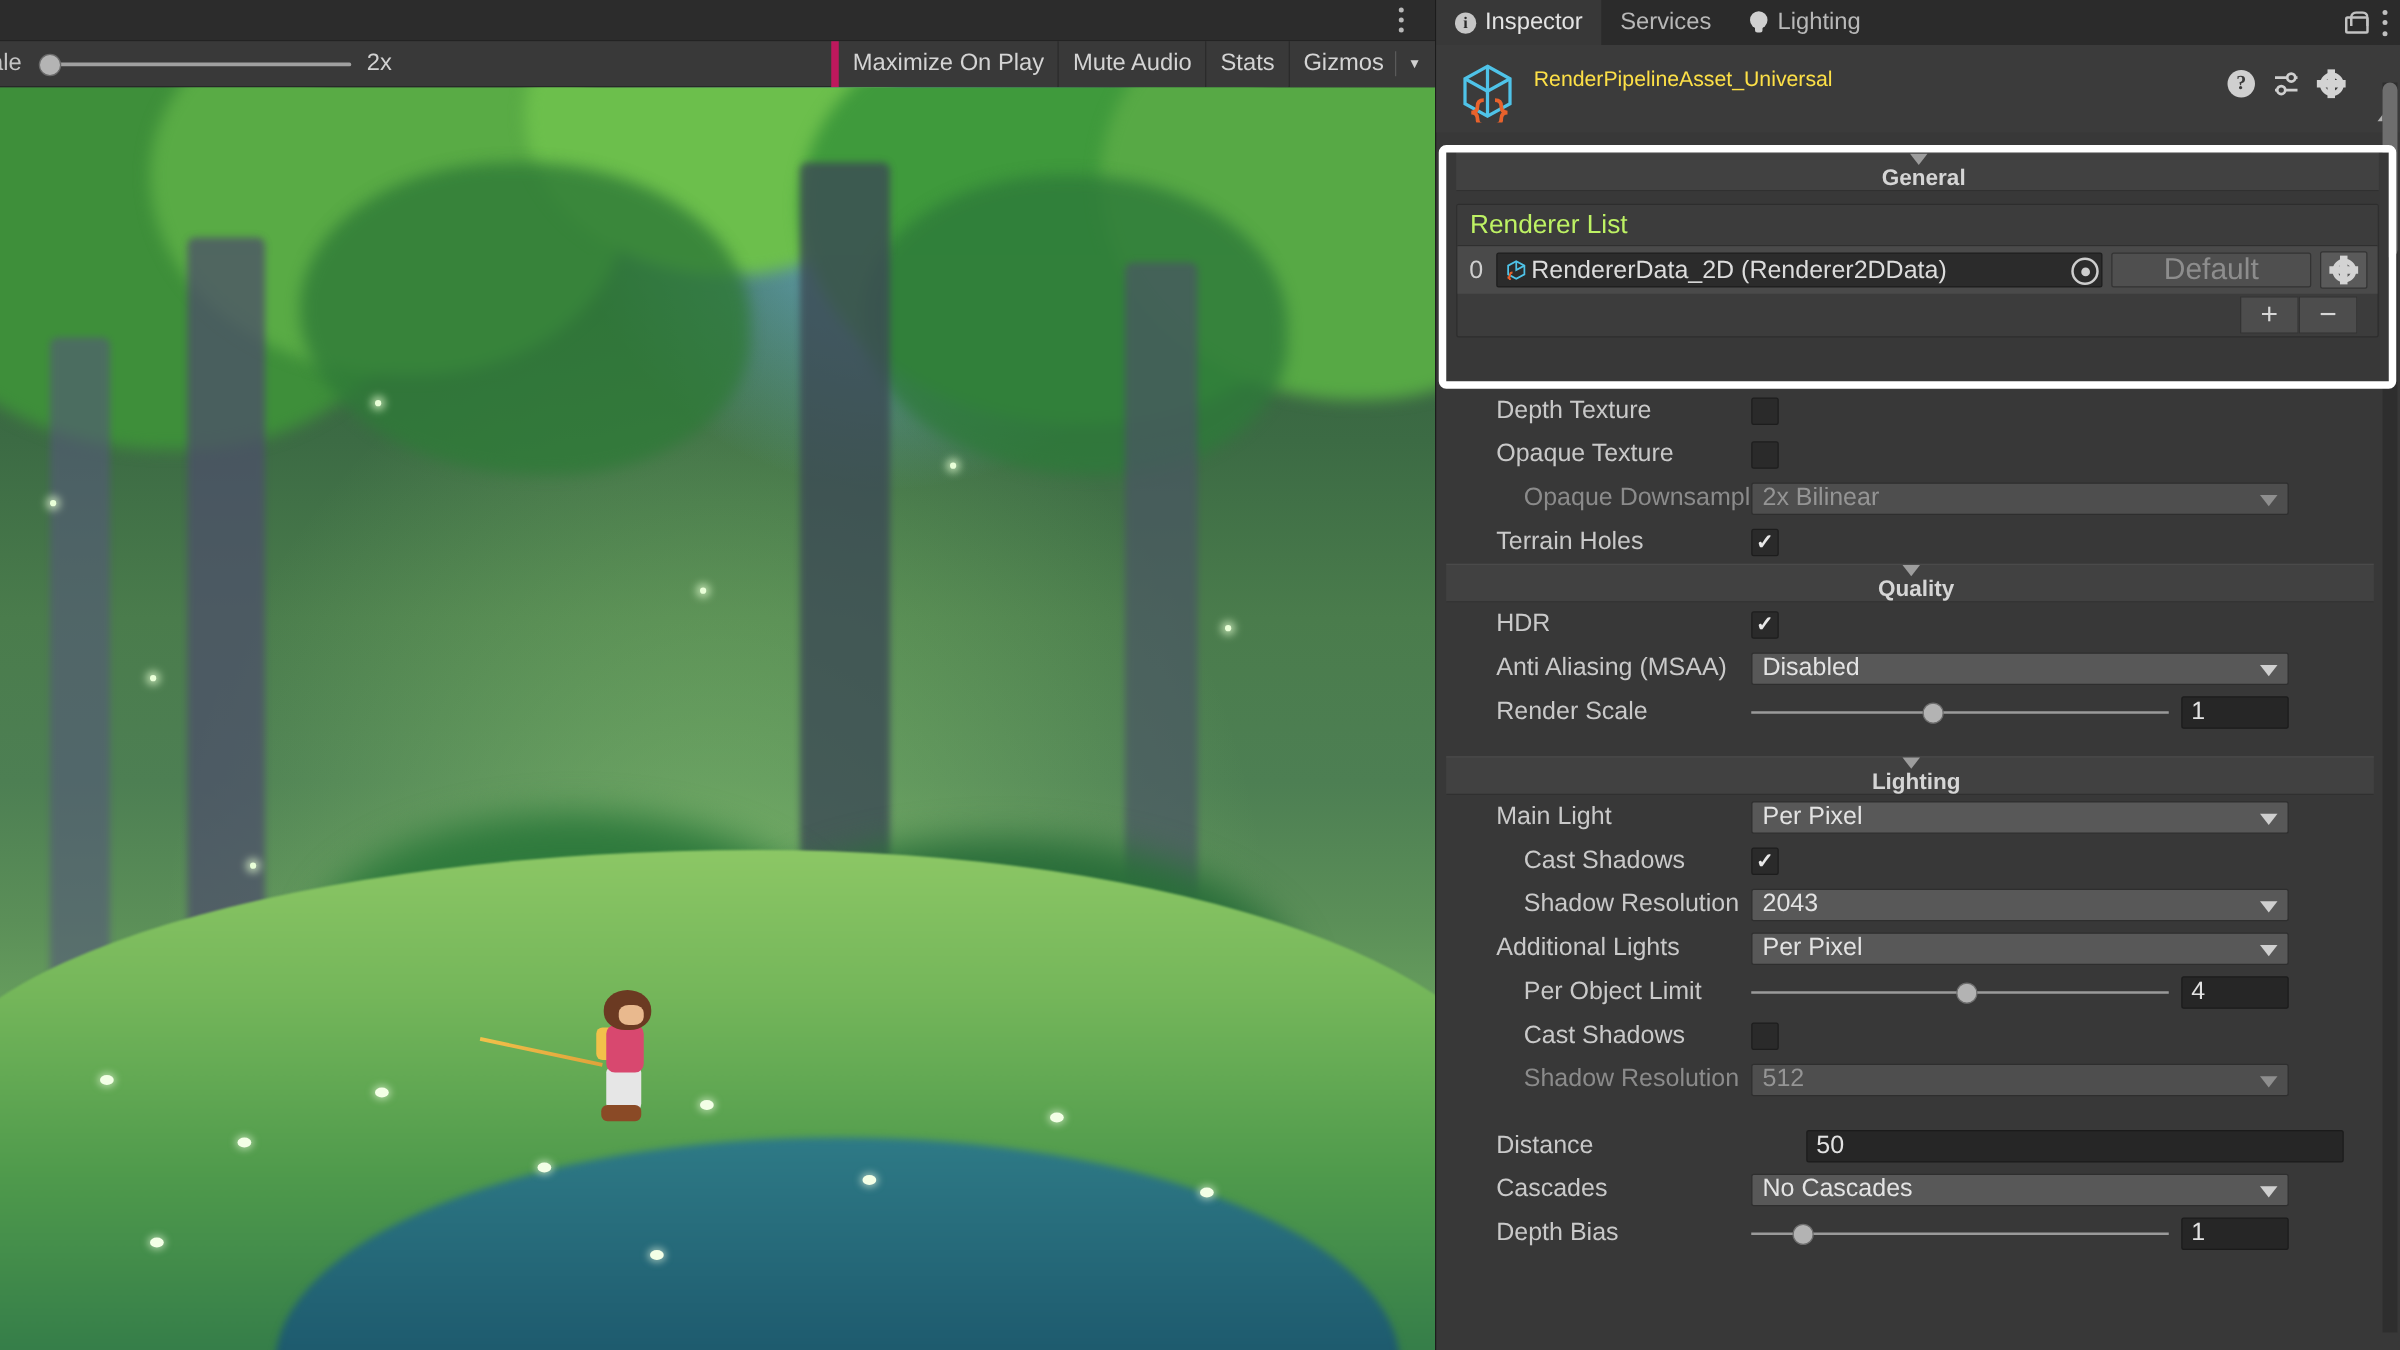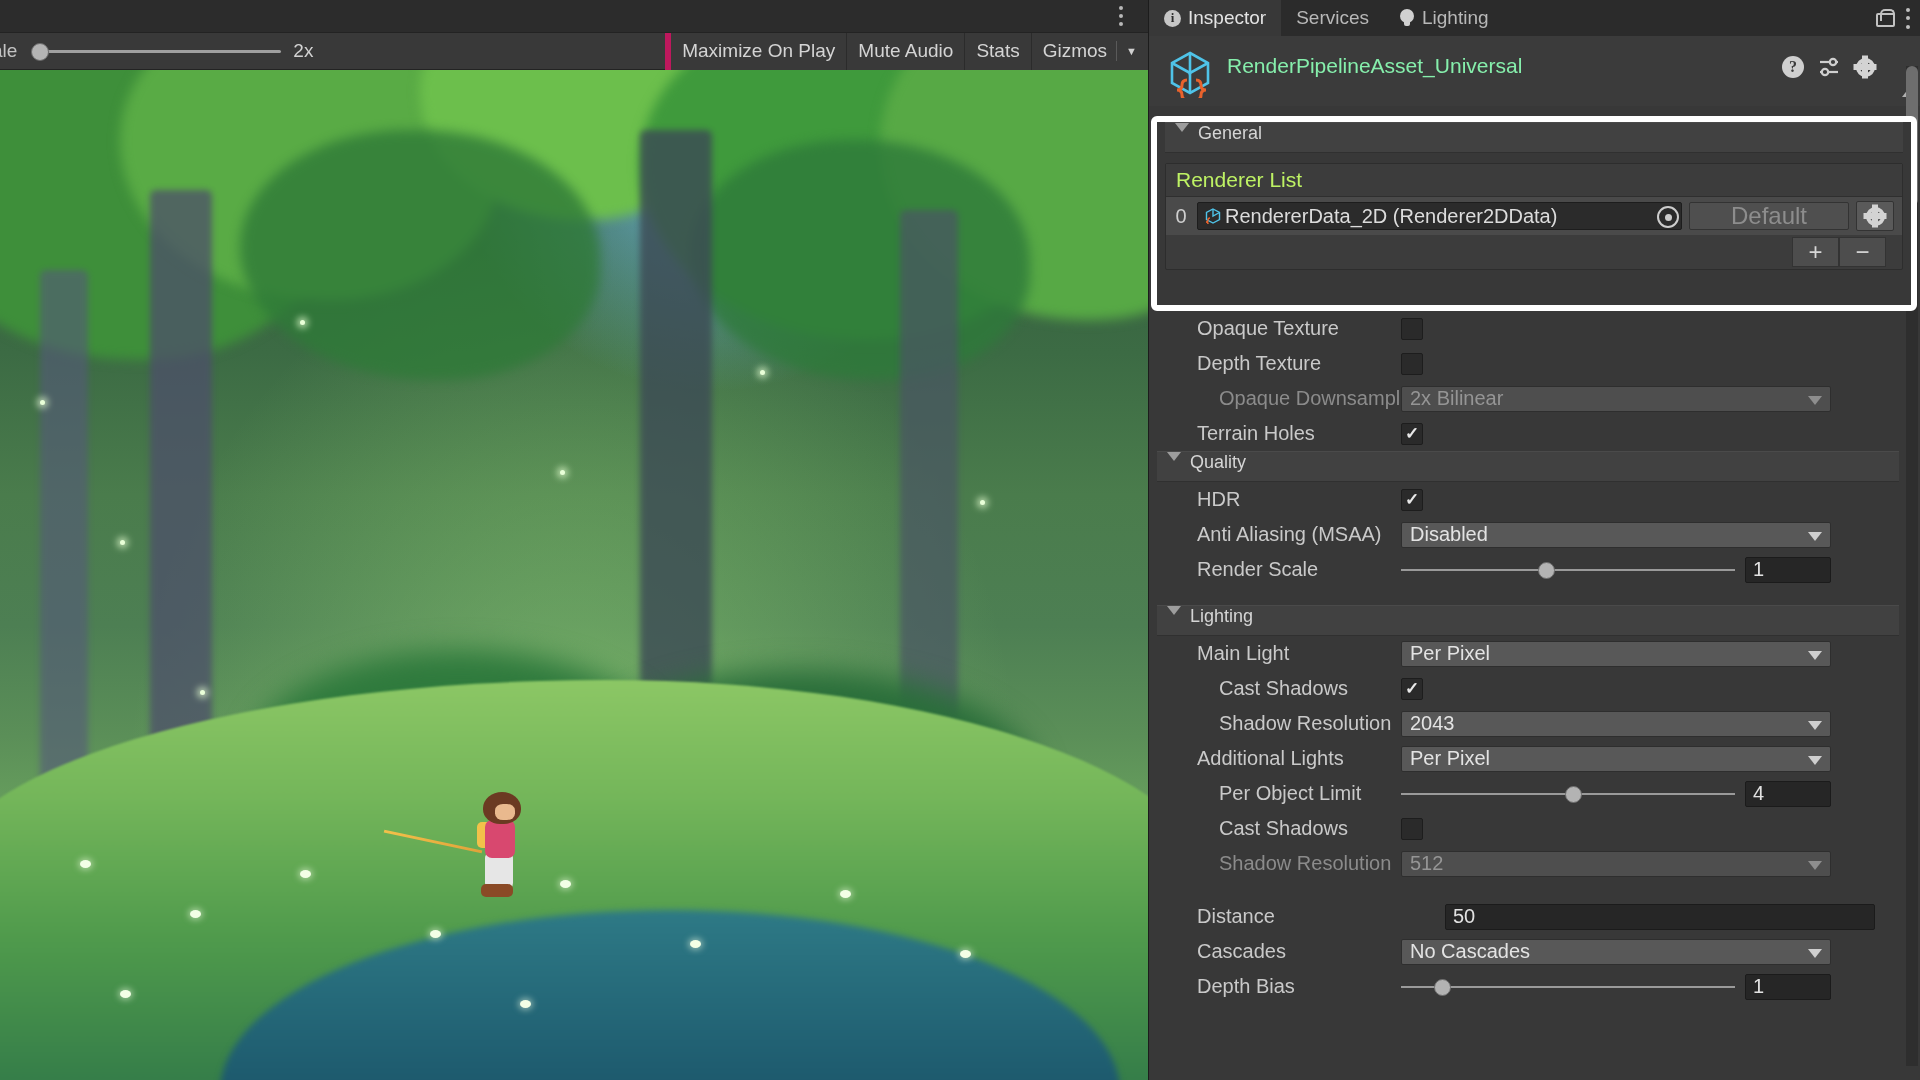--- a/index.html
+++ b/index.html
@@ -143,21 +143,21 @@
     content:""; position:absolute; left:4px; top:0; width:11px; height:10px;
     border:2px solid #c2c2c2; border-bottom:none; border-radius:5px 5px 0 0;
   }
   .kebab { width:5px; height:21px; display:flex; flex-direction:column;
     justify-content:space-between; align-items:center; }
   .kebab i { width:4px; height:4px; border-radius:50%; background:#c0c0c0; display:block; }
 
   #insp-header { position:relative; height:70px; background:#3b3b3b; }
   #asset-icon { position:absolute; left:16px; top:12px; width:50px; height:50px; }
   #asset-title {
-    position:absolute; left:78px; top:18px; font-size:21px; color:#86efac;
+    position:absolute; left:78px; top:18px; font-size:17px; color:#fde047;
     white-space:nowrap; overflow:hidden; width:540px;
   }
   #insp-header-icons { position:absolute; right:44px; top:20px;
     display:flex; gap:14px; align-items:center; }
   .hdr-ic { width:22px; height:22px; }
   .ic-help { border-radius:50%; background:#cfcfcf; color:#3b3b3b;
     font-size:16px; font-weight:bold; display:flex; align-items:center;
     justify-content:center; font-family:"Liberation Serif",serif; }
   #open-btn {
     position:absolute; right:44px; top:83px; width:76px; height:27px;
@@ -179,22 +179,22 @@
   }
 
   
   #insp-body {
     position:absolute; left:0; top:128px; width:758px; bottom:0;
     overflow:hidden;
   }
   .sec-header {
     margin:0 8px; height:31px; background:#414141;
     border-top:1px solid #4a4a4a; border-bottom:1px solid #303030;
-    display:flex; padding-left:10px;
-    color:#d5d5d5; font-size:18px; font-weight:normal;
+    display:flex; align-items:center; padding-left:10px;
+    color:#d5d5d5; font-size:18px; font-weight:bold;flex-direction:column;
   }
   .tri {
     width:0;height:0;border-left:7px solid transparent;border-right:7px solid transparent;
     border-top:9px solid #9d9d9d; margin-right:9px;
   }
   .row { height:35px; display:flex; align-items:center; position:relative; }
   .row .lbl { color:#c9c9c9; font-size:20px; width:252px; padding-left:48px; white-space:nowrap; }
   .row .lbl.indent { padding-left:70px; }
   .row .lbl.dim { color:#8b8b8b; }
   .row .lbl.clip { width:252px; overflow:hidden; }
@@ -435,25 +435,25 @@
 
     <div id="insp-scrolltrack"></div>
     <div id="insp-scrollbar"></div>
 
     <div id="insp-body">
 
       <div style="height:183px"></div>
 
       <div id="textures-rows">
           <div class="row">
+            <div class="lbl clip">Depth Texture</div>
+            <div class="chk"></div>
+          </div>
+          <div class="row">
             <div class="lbl clip">Opaque Texture</div>
-            <div class="chk"></div>
-          </div>
-          <div class="row">
-            <div class="lbl clip">Depth Texture</div>
             <div class="chk"></div>
           </div>
           <div class="row">
             <div class="lbl clip indent dim">Opaque Downsamplir</div>
             <div class="dropdown dim" style="width: 430px;">
               <span>2x Bilinear</span>
               <span class="dd-caret"></span>
             </div>
           </div>
           <div class="row">

